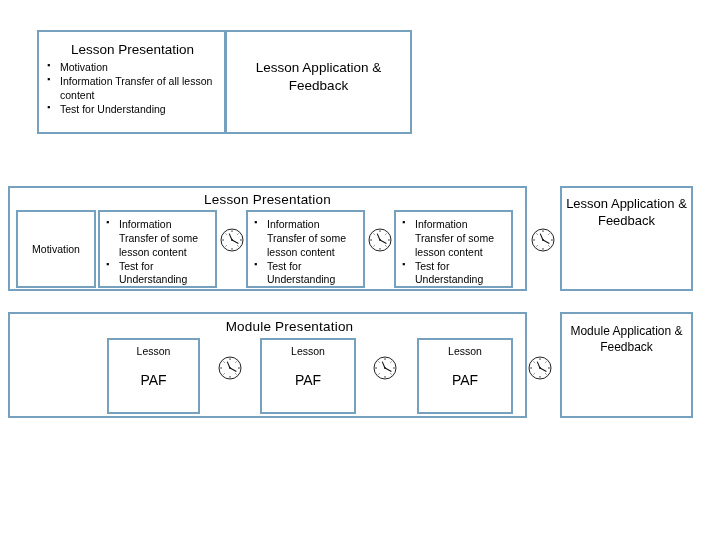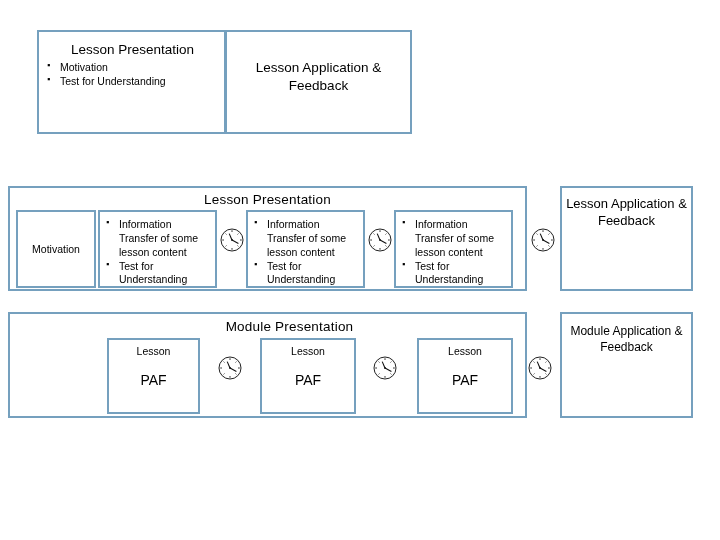--- a/index.html
+++ b/index.html
@@ -93,20 +93,21 @@
 </head>
 <body>
 
 <div class="canvas">
 
   <div class="box" style="left:37px; top:30px; width:189px; height:104px;">
     <div style="position:absolute; left:8px; top:10px; right:6px;">
       <span class="hdr">Lesson Presentation</span>
       <ul class="bullets" style="font-size:10.5px; margin-top:4px;">
         <li>Motivation</li>
+        <li>Information Transfer of all lesson content</li>
         <li>Test for Understanding</li>
       </ul>
     </div>
   </div>
 
   <div class="box" style="left:225px; top:30px; width:187px; height:104px;">
     <div class="centered-text lbl-mid" style="font-size:13.5px; align-items:flex-start; padding-top:27px;">Lesson Application &amp; Feedback</div>
   </div>
 
   <div class="container-box" style="left:8px; top:186px; width:519px; height:105px;">

